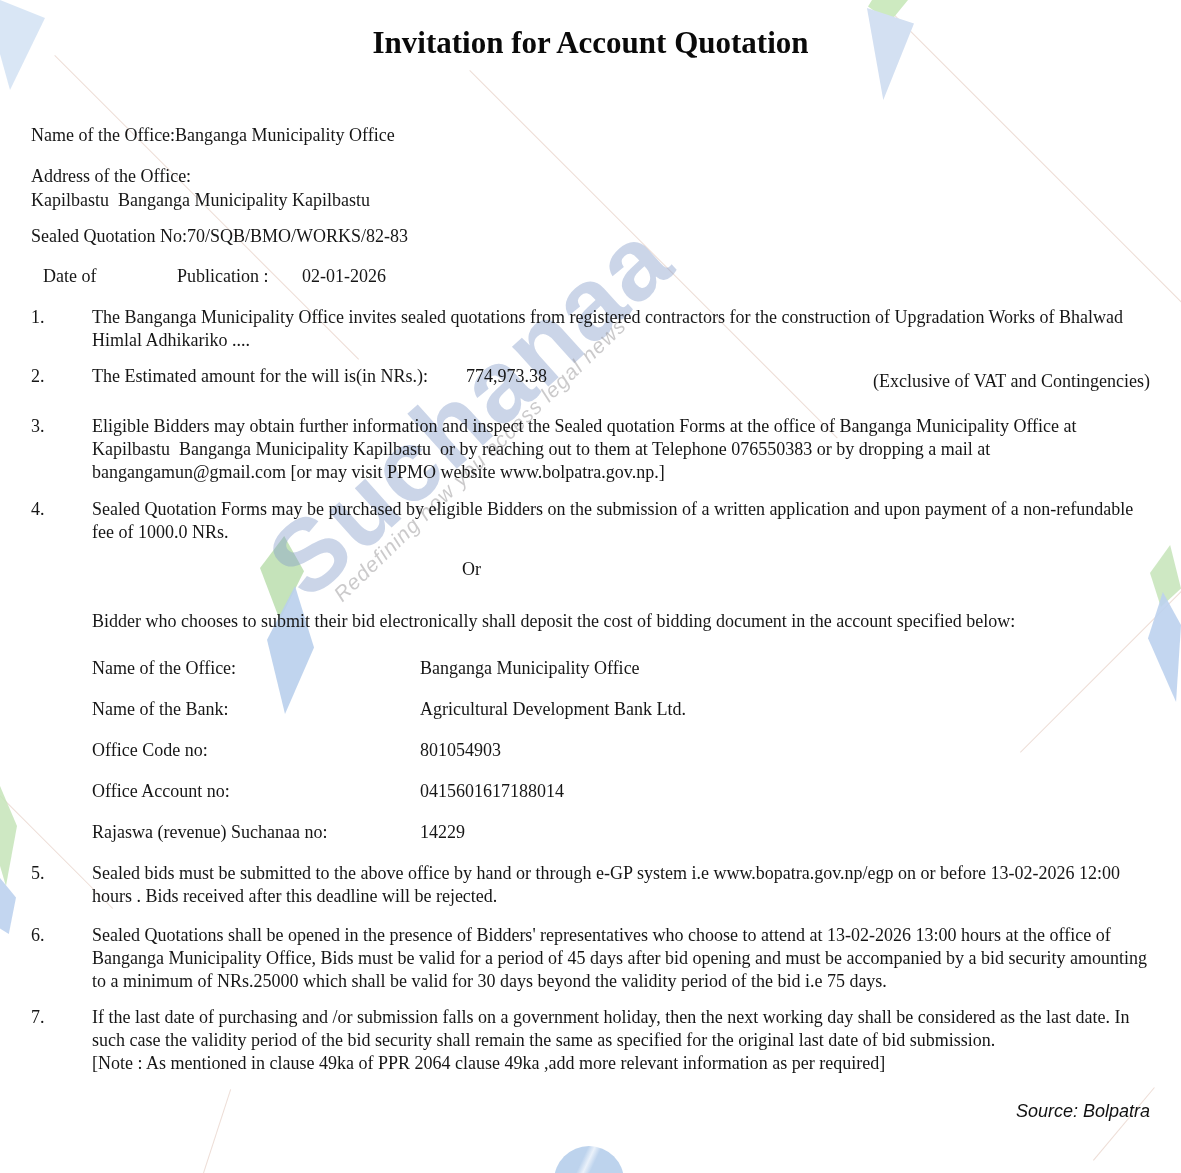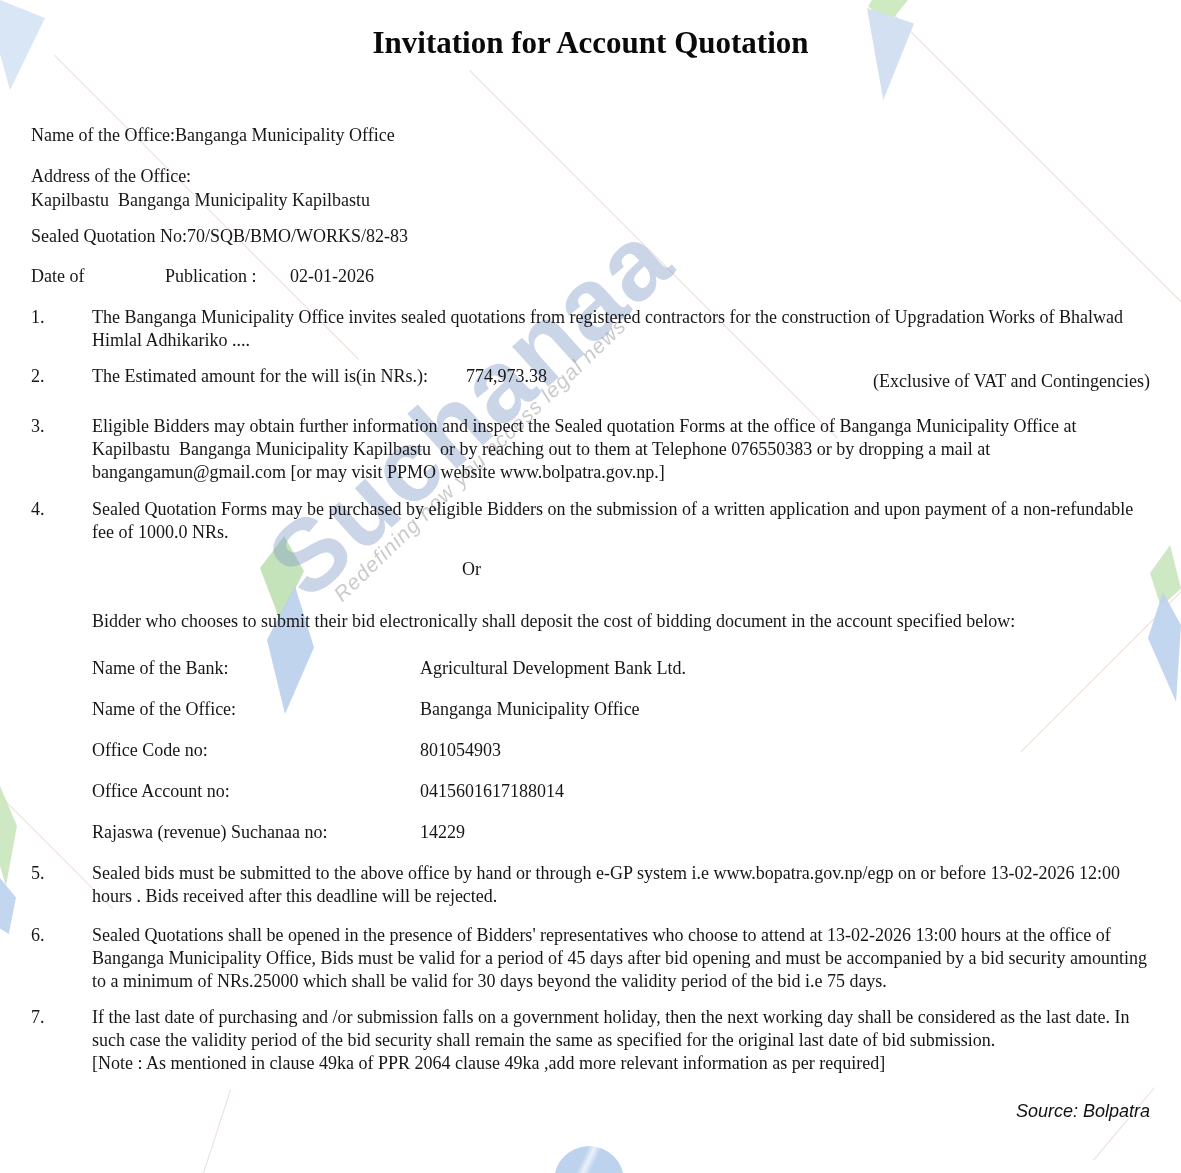--- a/index.html
+++ b/index.html
@@ -34,21 +34,21 @@
   .t{white-space:pre-wrap;}
   h1.title{
     margin:0;padding-top:24px;
     text-align:center;font-size:31px;line-height:38px;font-weight:bold;color:#0a0a0a;
   }
   .line{font-size:18px;line-height:23px;}
   .name-line{margin-top:62px;}
   .addr-label{margin-top:18px;}
   .addr-value{margin-top:1px;}
   .quo-line{margin-top:13px;}
-  .date-line{margin-top:17px;display:flex;}
+  .date-line{margin-top:17px;display:flex;margin-left:12px;}
   .date-l1{width:134px;}
   .date-l2{width:125px;}
   .item{display:flex;font-size:18px;line-height:23px;}
   .item .num{width:61px;flex:0 0 61px;}
   .item .body{flex:1;}
   .i1{margin-top:18px;}
   .i2{margin-top:13px;}
   .i2 .body{display:flex;}
   .i2 .amount{margin-left:38px;}
   .i2 .vatnote{margin-left:auto;padding-top:5px;}
@@ -142,26 +142,26 @@
       <span class="num t">4.</span>
       <span class="body t">Sealed Quotation Forms may be purchased by eligible Bidders on the submission of a written application and upon payment of a non-refundable fee of 1000.0 NRs.</span>
     </div>
 
     <div class="or-line t">Or</div>
 
     <div class="bidder-line t">Bidder who chooses to submit their bid electronically shall deposit the cost of bidding document in the account specified below:</div>
 
     <div class="bank">
       <div class="bank-row">
+        <span class="bl t">Name of the Office:</span>
+        <span class="bv t">Banganga Municipality Office</span>
+      </div>
+      <div class="bank-row">
         <span class="bl t">Name of the Bank:</span>
         <span class="bv t">Agricultural Development Bank Ltd.</span>
-      </div>
-      <div class="bank-row">
-        <span class="bl t">Name of the Office:</span>
-        <span class="bv t">Banganga Municipality Office</span>
       </div>
       <div class="bank-row">
         <span class="bl t">Office Code no:</span>
         <span class="bv t">801054903</span>
       </div>
       <div class="bank-row">
         <span class="bl t">Office Account no:</span>
         <span class="bv t">0415601617188014</span>
       </div>
       <div class="bank-row">

